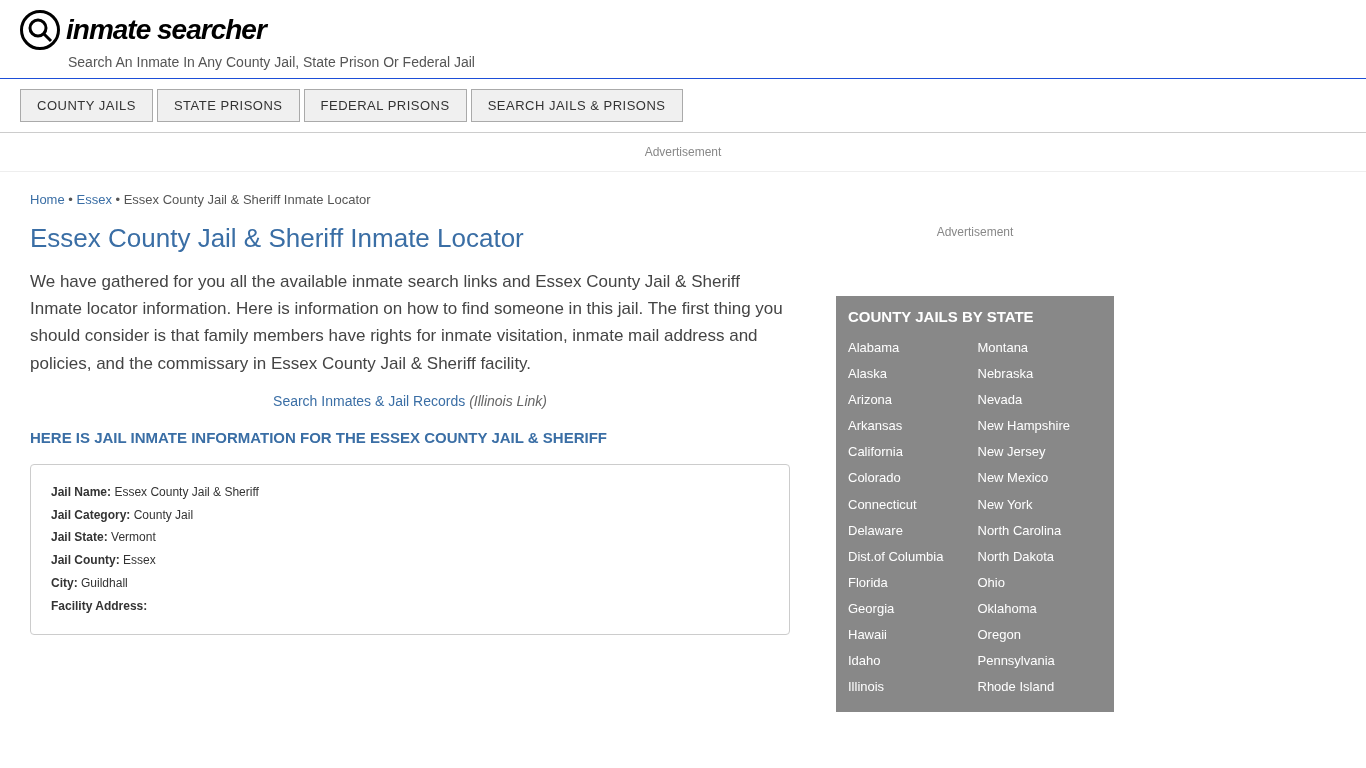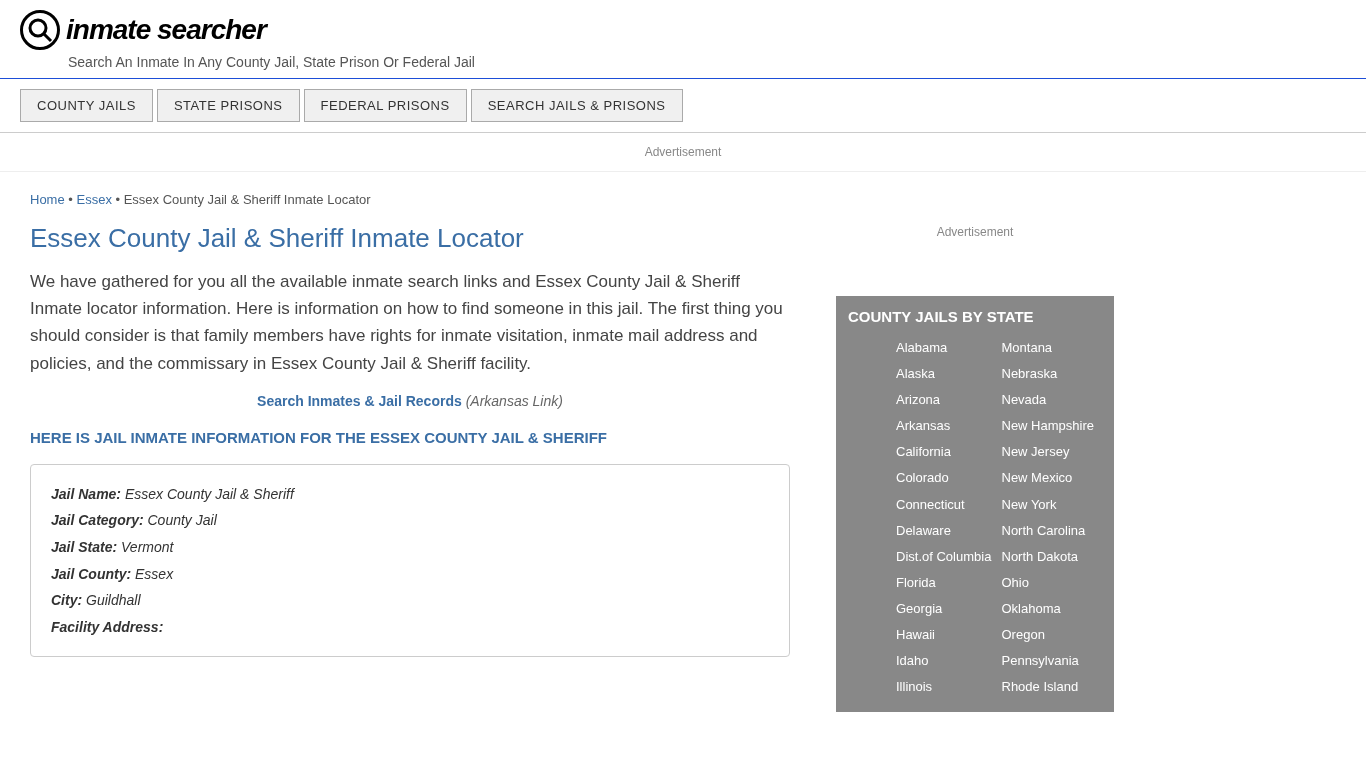--- a/index.html
+++ b/index.html
@@ -31,39 +31,39 @@
     #breadcrumb span { color: #555; }
 
     
     #page-title { font-size: 26px; color: #3a6ea5; margin-bottom: 14px; font-weight: normal; }
 
     
     #description { font-size: 17px; color: #444; line-height: 1.6; margin-bottom: 16px; }
 
     
     #sponsored-link { text-align: center; margin-bottom: 18px; font-size: 14px; }
-    #sponsored-link a { color: #3a6ea5; text-decoration: none; font-weight: bold; }
+    #sponsored-link a { color: #3a6ea5; text-decoration: none; font-weight: normal; }
     #sponsored-link span { color: #666; font-style: italic; }
 
     
     #section-heading { color: #3a6ea5; font-size: 15px; font-weight: bold; margin-bottom: 16px; line-height: 1.4; }
 
     
-    #jail-info-box { border: 1px solid #ccc; padding: 16px 20px; border-radius: 4px; font-size: 14px; line-height: 1.9; font-style: italic; }
+    #jail-info-box { border: 1px solid #ccc; padding: 16px 20px; border-radius: 4px; font-size: 12px; line-height: 1.9; }
     .jail-info-row strong { color: #333; }
 
     
     #sidebar { width: 310px; padding: 10px 16px; flex-shrink: 0; }
 
     #sidebar-ad { text-align: center; font-size: 12px; color: #888; margin-bottom: 14px; padding: 8px; min-height: 100px; display: flex; align-items: center; justify-content: center; }
 
     
     #state-widget { background: #888; padding: 12px; }
     #state-widget-title { color: #fff; font-size: 15px; font-weight: bold; margin-bottom: 10px; }
-    #state-columns { display: flex; gap: 5px; margin-left: 48px; }
+    #state-columns { display: flex; gap: 5px; }
     .state-col { flex: 1; }
     .state-link { display: block; color: #fff; font-size: 13px; padding: 2px 0; text-decoration: none; line-height: 1.7; }
   </style>
 </head>
 <body>
 
 <div id="header">
   <div id="logo-area">
     <div id="logo-icon">
       <svg width="26" height="26" viewBox="0 0 26 26">
@@ -99,21 +99,21 @@
       <span>Essex County Jail &amp; Sheriff Inmate Locator</span>
     </div>
 
     <h1 id="page-title">Essex County Jail &amp; Sheriff Inmate Locator</h1>
 
     <p id="description">We have gathered for you all the available inmate search links and Essex County Jail &amp; Sheriff Inmate locator information. Here is information on how to find someone in this jail. The first thing you should consider is that family members have rights for inmate visitation, inmate mail address and policies, and the commissary in Essex County Jail &amp; Sheriff facility.</p>
 
     <div id="sponsored-link">
       <a href="#">Search Inmates &amp; Jail Records</a>
       <span> </span>
-      <span>(Arkansas Link)</span>
+      <span>(Illinois Link)</span>
     </div>
 
     <div id="section-heading">HERE IS JAIL INMATE INFORMATION FOR THE ESSEX COUNTY JAIL &amp; SHERIFF</div>
 
     <div id="jail-info-box">
       <div class="jail-info-row"><strong>Jail Name:</strong> <span>Essex County Jail &amp; Sheriff</span></div>
       <div class="jail-info-row"><strong>Jail Category:</strong> <span>County Jail</span></div>
       <div class="jail-info-row"><strong>Jail State:</strong> <span>Vermont</span></div>
       <div class="jail-info-row"><strong>Jail County:</strong> <span>Essex</span></div>
       <div class="jail-info-row"><strong>City:</strong> <span>Guildhall</span></div>

